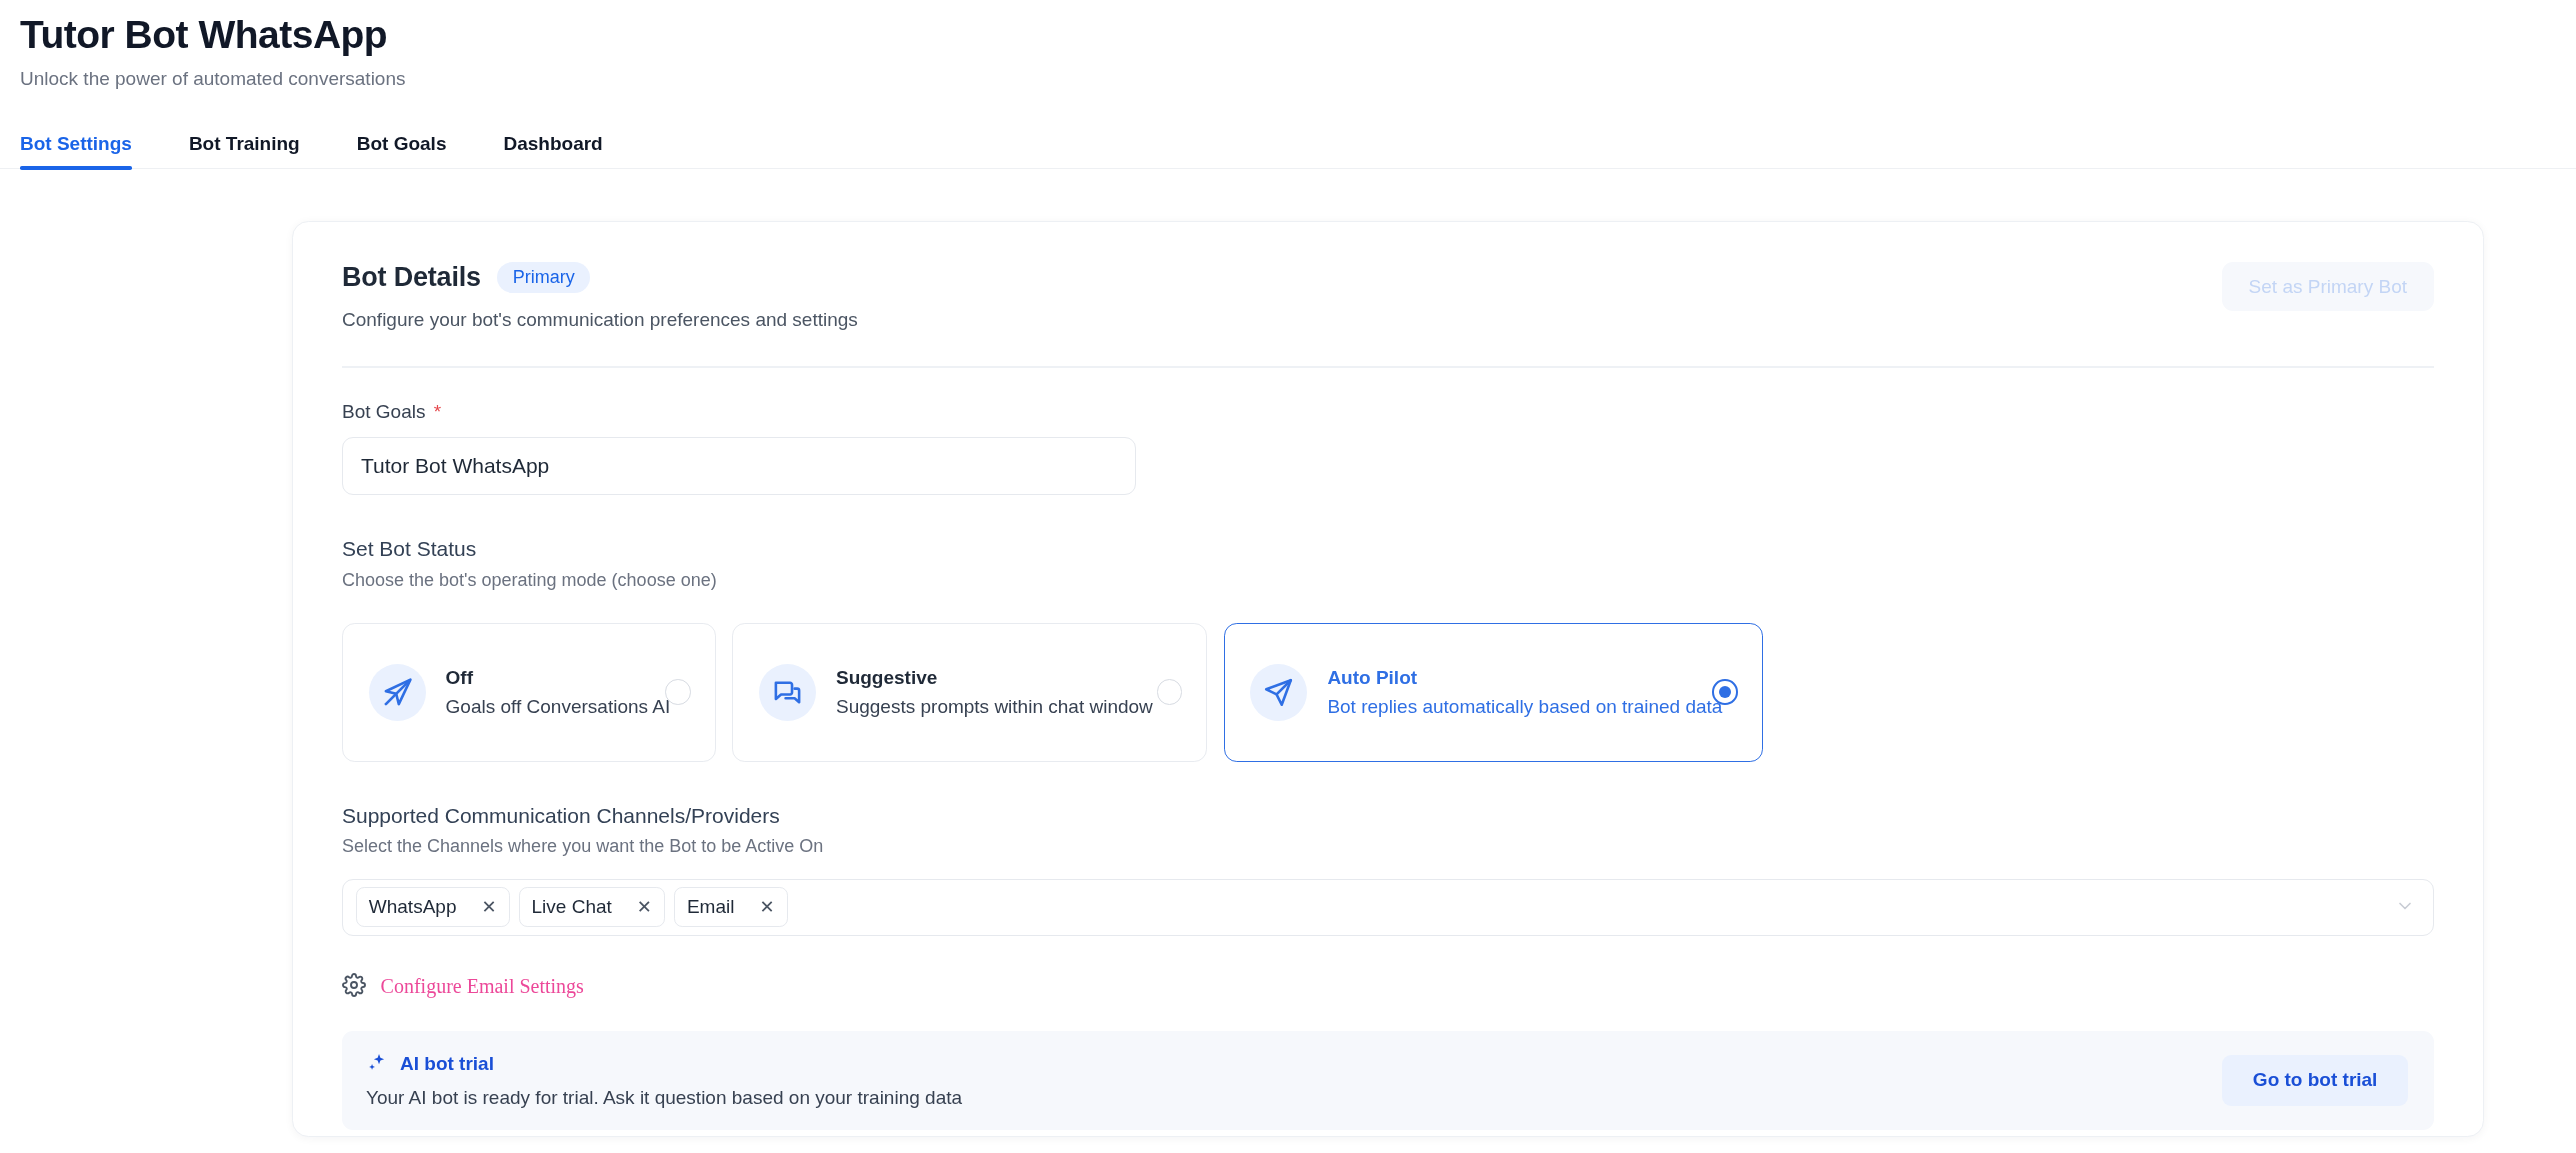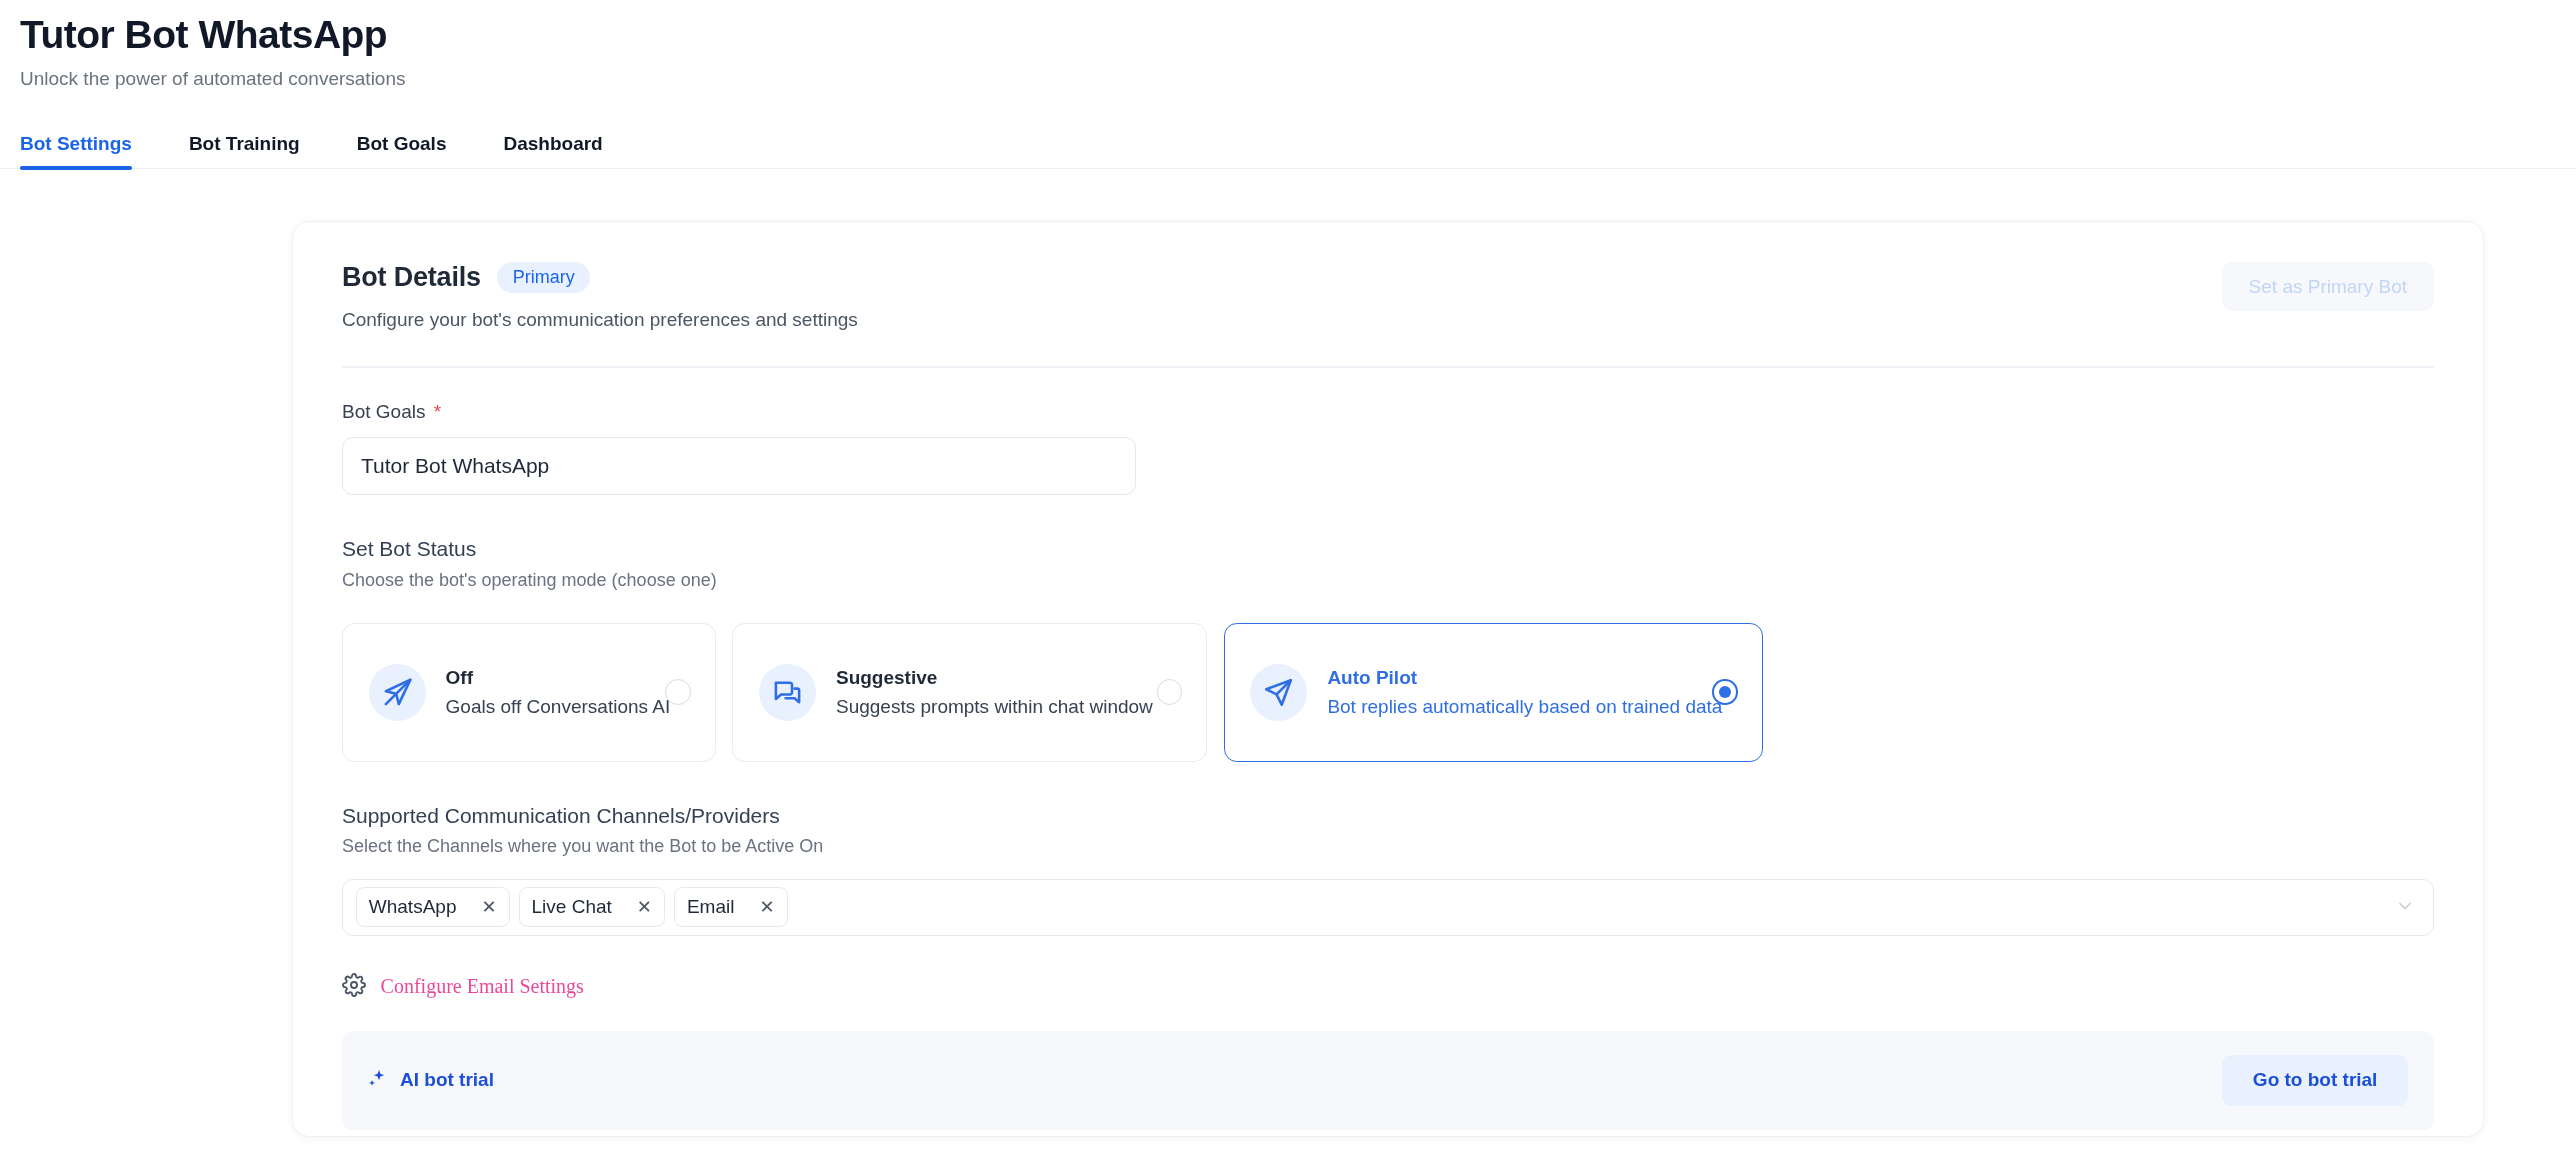--- a/index.html
+++ b/index.html
@@ -458,18 +458,19 @@
     <div class="trial-left">
       <div class="trial-title-row">
         <span>
           <svg width="22" height="22" viewBox="0 0 24 24" fill="#1a4fd6">
             <path d="M14.2 2.2l1.5 4.1 4.1 1.5-4.1 1.5-1.5 4.1-1.5-4.1-4.1-1.5 4.1-1.5z"></path>
             <path d="M6.6 13.1l.85 2.3 2.3.85-2.3.85-.85 2.3-.85-2.3-2.3-.85 2.3-.85z"></path>
           </svg>
         </span>
         <span class="trial-title">AI bot trial</span>
       </div>
+      <div class="trial-desc">Your AI bot is ready for trial. Ask it question based on your training data</div>
     </div>
     <button class="btn-trial">Go to bot trial</button>
   </div>
 
 </div>
 
 
 </body></html>

